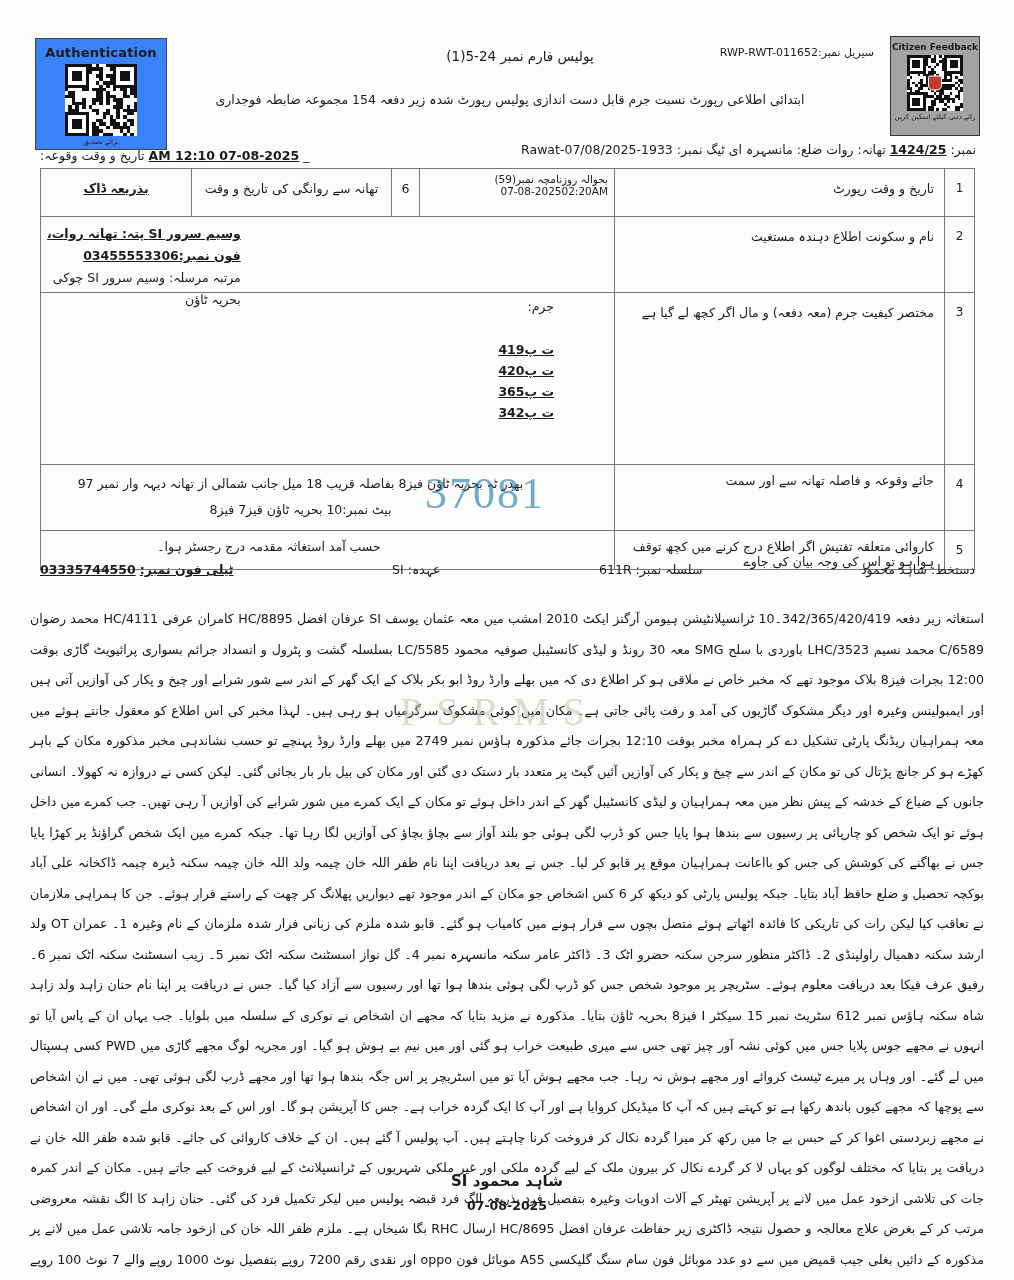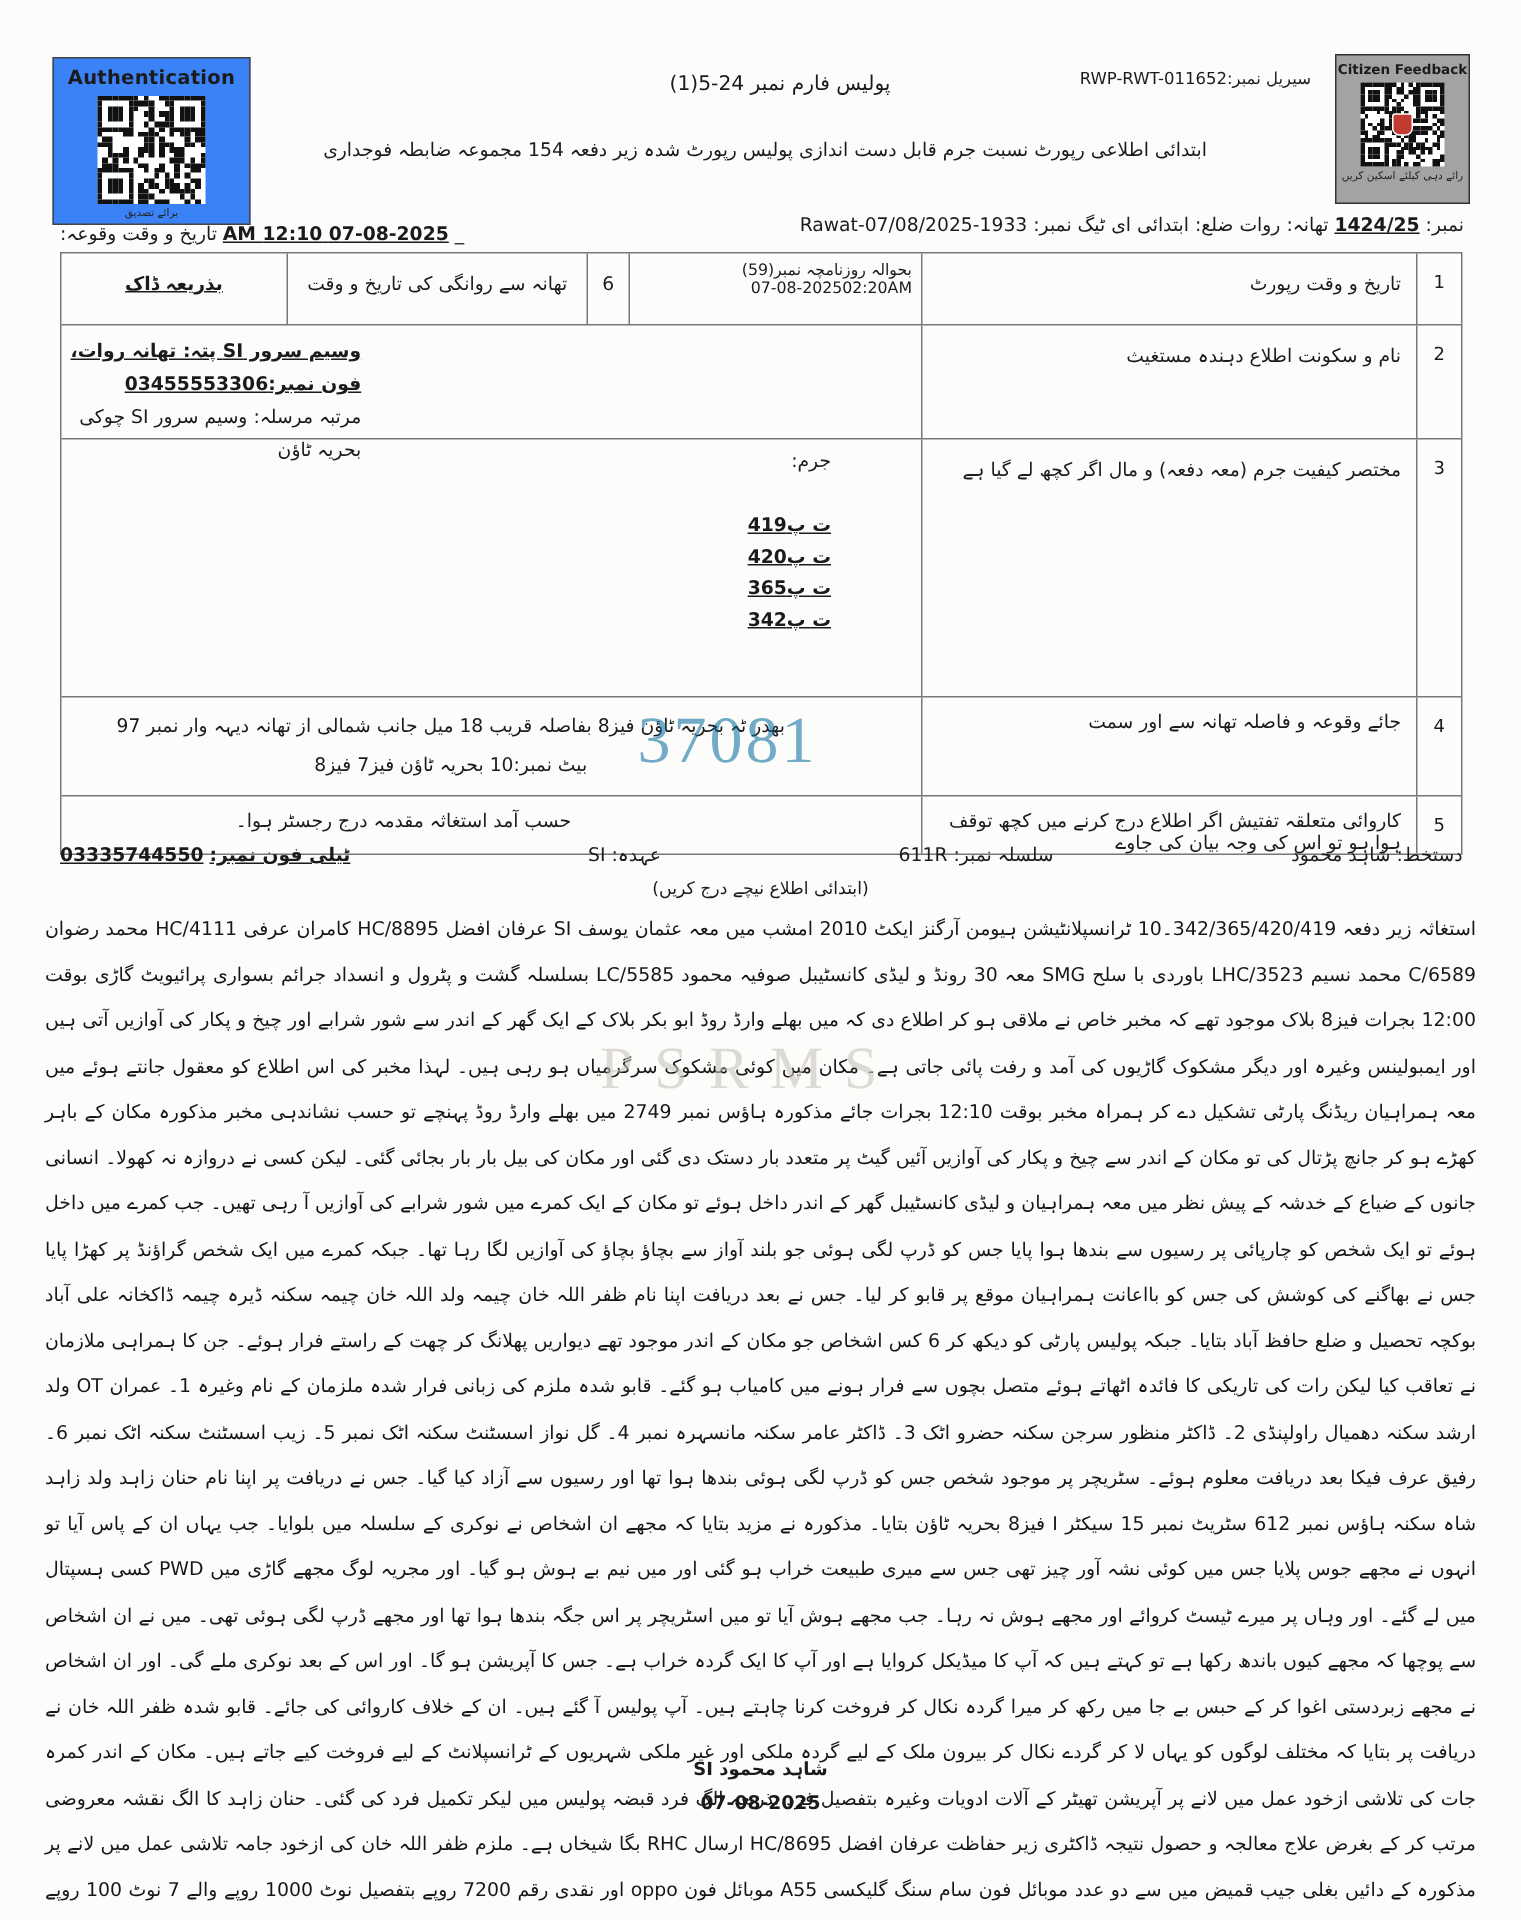--- a/index.html
+++ b/index.html
@@ -76,21 +76,21 @@
     display:flex;justify-content:space-between;}
   .officer .u{text-decoration:underline;font-weight:bold;}
   .officer-note{position:absolute;left:0;top:585px;width:1014px;text-align:center;font-size:11.5px;direction:rtl;}
   
   .narrative{
     position:absolute;left:30px;top:604px;width:954px;height:560px;
     direction:rtl;text-align:justify;font-size:12.6px;line-height:30.5px;color:#161616;
   }
   
   .footer{position:absolute;left:0;top:1172px;width:1014px;text-align:center;direction:rtl;}
-  .footer .sig{font-size:12px;font-weight:bold;}
+  .footer .sig{font-size:15px;font-weight:bold;}
   .footer .date{font-size:12.5px;margin-top:8px;font-weight:bold;}
 </style>
 </head>
 <body>
 
 <div class="page">
 
   <div class="authbox">
     <div class="title">Authentication</div>
     <div class="qr qr-auth" id="qr-auth">
@@ -1000,21 +1000,21 @@
     <span class="u">07-08-2025 12:10 AM</span>
     <span>تاریخ و وقت وقوعہ:</span>
   </div>
 
   <div class="case-line">
     <span class="lbl">نمبر:</span>
     <span class="u">1424/25</span>
     <span class="lbl">تھانہ:</span>
     <span>روات</span>
     <span class="lbl">ضلع:</span>
-    <span>ابتدائی</span>
+    <span>مانسہرہ</span>
     <span class="lbl">ای ٹیگ نمبر:</span>
     <span>Rawat-07/08/2025-1933</span>
   </div>
 
   <div class="fir-table">
 
     <div class="trow r1">
       <div class="cell c-no">1</div>
       <div class="cell c-label">تاریخ و وقت رپورٹ</div>
       <div class="cell c-val1">
@@ -1079,21 +1079,20 @@
     </span>
     <span>
       <span>عہدہ:</span>
       <span>SI</span>
     </span>
     <span>
       <span class="u">ٹیلی فون نمبر:</span>
       <span class="u">03335744550</span>
     </span>
   </div>
-  <div class="officer-note">(ابتدائی اطلاع نیچے درج کریں)</div>
 
   <div class="narrative">استغاثہ زیر دفعہ 342/365/420/419۔10 ٹرانسپلانٹیشن ہیومن آرگنز ایکٹ 2010 امشب میں معہ عثمان یوسف SI عرفان افضل HC/8895 کامران عرفی HC/4111 محمد رضوان C/6589 محمد نسیم LHC/3523 باوردی با سلح SMG معہ 30 رونڈ و لیڈی کانسٹیبل صوفیہ محمود LC/5585 بسلسلہ گشت و پٹرول و انسداد جرائم بسواری پرائیویٹ گاڑی بوقت 12:00 بجرات فیز8 بلاک موجود تھے کہ مخبر خاص نے ملاقی ہو کر اطلاع دی کہ میں بھلے وارڈ روڈ ابو بکر بلاک کے ایک گھر کے اندر سے شور شرابے اور چیخ و پکار کی آوازیں آتی ہیں اور ایمبولینس وغیرہ اور دیگر مشکوک گاڑیوں کی آمد و رفت پائی جاتی ہے۔ مکان میں کوئی مشکوک سرگرمیاں ہو رہی ہیں۔ لہذا مخبر کی اس اطلاع کو معقول جانتے ہوئے میں معہ ہمراہیان ریڈنگ پارٹی تشکیل دے کر ہمراہ مخبر بوقت 12:10 بجرات جائے مذکورہ ہاؤس نمبر 2749 میں بھلے وارڈ روڈ پہنچے تو حسب نشاندہی مخبر مذکورہ مکان کے باہر کھڑے ہو کر جانچ پڑتال کی تو مکان کے اندر سے چیخ و پکار کی آوازیں آئیں گیٹ پر متعدد بار دستک دی گئی اور مکان کی بیل بار بار بجائی گئی۔ لیکن کسی نے دروازہ نہ کھولا۔ انسانی جانوں کے ضیاع کے خدشہ کے پیش نظر میں معہ ہمراہیان و لیڈی کانسٹیبل گھر کے اندر داخل ہوئے تو مکان کے ایک کمرے میں شور شرابے کی آوازیں آ رہی تھیں۔ جب کمرے میں داخل ہوئے تو ایک شخص کو چارپائی پر رسیوں سے بندھا ہوا پایا جس کو ڈرپ لگی ہوئی جو بلند آواز سے بچاؤ بچاؤ کی آوازیں لگا رہا تھا۔ جبکہ کمرے میں ایک شخص گراؤنڈ پر کھڑا پایا جس نے بھاگنے کی کوشش کی جس کو بااعانت ہمراہیان موقع پر قابو کر لیا۔ جس نے بعد دریافت اپنا نام ظفر اللہ خان چیمہ ولد اللہ خان چیمہ سکنہ ڈیرہ چیمہ ڈاکخانہ علی آباد بوکچہ تحصیل و ضلع حافظ آباد بتایا۔ جبکہ پولیس پارٹی کو دیکھ کر 6 کس اشخاص جو مکان کے اندر موجود تھے دیواریں پھلانگ کر چھت کے راستے فرار ہوئے۔ جن کا ہمراہی ملازمان نے تعاقب کیا لیکن رات کی تاریکی کا فائدہ اٹھاتے ہوئے متصل بچوں سے فرار ہونے میں کامیاب ہو گئے۔ قابو شدہ ملزم کی زبانی فرار شدہ ملزمان کے نام وغیرہ 1۔ عمران OT ولد ارشد سکنہ دھمیال راولپنڈی 2۔ ڈاکٹر منظور سرجن سکنہ حضرو اٹک 3۔ ڈاکٹر عامر سکنہ مانسہرہ نمبر 4۔ گل نواز اسسٹنٹ سکنہ اٹک نمبر 5۔ زیب اسسٹنٹ سکنہ اٹک نمبر 6۔ رفیق عرف فیکا بعد دریافت معلوم ہوئے۔ سٹریچر پر موجود شخص جس کو ڈرپ لگی ہوئی بندھا ہوا تھا اور رسیوں سے آزاد کیا گیا۔ جس نے دریافت پر اپنا نام حنان زاہد ولد زاہد شاہ سکنہ ہاؤس نمبر 612 سٹریٹ نمبر 15 سیکٹر I فیز8 بحریہ ٹاؤن بتایا۔ مذکورہ نے مزید بتایا کہ مجھے ان اشخاص نے نوکری کے سلسلہ میں بلوایا۔ جب یہاں ان کے پاس آیا تو انہوں نے مجھے جوس پلایا جس میں کوئی نشہ آور چیز تھی جس سے میری طبیعت خراب ہو گئی اور میں نیم بے ہوش ہو گیا۔ اور مجریہ لوگ مجھے گاڑی میں PWD کسی ہسپتال میں لے گئے۔ اور وہاں پر میرے ٹیسٹ کروائے اور مجھے ہوش نہ رہا۔ جب مجھے ہوش آیا تو میں اسٹریچر پر اس جگہ بندھا ہوا تھا اور مجھے ڈرپ لگی ہوئی تھی۔ میں نے ان اشخاص سے پوچھا کہ مجھے کیوں باندھ رکھا ہے تو کہتے ہیں کہ آپ کا میڈیکل کروایا ہے اور آپ کا ایک گردہ خراب ہے۔ جس کا آپریشن ہو گا۔ اور اس کے بعد نوکری ملے گی۔ اور ان اشخاص نے مجھے زبردستی اغوا کر کے حبس بے جا میں رکھ کر میرا گردہ نکال کر فروخت کرنا چاہتے ہیں۔ آپ پولیس آ گئے ہیں۔ ان کے خلاف کاروائی کی جائے۔ قابو شدہ ظفر اللہ خان نے دریافت پر بتایا کہ مختلف لوگوں کو یہاں لا کر گردے نکال کر بیرون ملک کے لیے گردہ ملکی اور غیر ملکی شہریوں کے ٹرانسپلانٹ کے لیے فروخت کیے جاتے ہیں۔ مکان کے اندر کمرہ جات کی تلاشی ازخود عمل میں لانے پر آپریشن تھیٹر کے آلات ادویات وغیرہ بتفصیل فرد بذریعہ الگ فرد قبضہ پولیس میں لیکر تکمیل فرد کی گئی۔ حنان زاہد کا الگ نقشہ معروضی مرتب کر کے بغرض علاج معالجہ و حصول نتیجہ ڈاکٹری زیر حفاظت عرفان افضل HC/8695 ارسال RHC بگا شیخاں ہے۔ ملزم ظفر اللہ خان کی ازخود جامہ تلاشی عمل میں لانے پر مذکورہ کے دائیں بغلی جیب قمیض میں سے دو عدد موبائل فون سام سنگ گلیکسی A55 موبائل فون oppo اور نقدی رقم 7200 روپے بتفصیل نوٹ 1000 روپے والے 7 نوٹ 100 روپے والے 2 نوٹ اور ایک عدد اصل قومی شناختی کارڈ ازاں ظفر اللہ خان برآمد ہوئے۔ جو برآمدہ اشیاء قبضہ پولیس میں لیکر تکمیل فرد کی گئی۔ حنان زاہد کو ملزمان ظفر اللہ خان وغیرہ نے نوکری کا جھانسہ دے کر زبردستی اغوا کر کے نشہ آور شے پلا کر حبس بے جا میں بے ہوش رکھ کر اور ملزمان بالا نے گردوں کی پیوند کاری و فروخت کر کے ارتکاب جرائم بالا کا کیا ہے جن کے خلاف استغاثہ ہذا بجرم مذکور مرتب کر کے بغرض اندراج مقدمہ بدست کامران عرفی HC/4111 ارسال تھانہ ہے۔ مقدمہ درج رجسٹر کر کے نمبر مقدمہ سے اطلاع دی جائے۔ میں بر موقع مصروف دریافت ہوں۔ از موقع میں بھلے وارڈ روڈ ابو بکر بلاک بوقت 1:20 بجے رات وسیم سرور SI پولیس چوکی بحریہ ٹاؤن۔07.08.2025۔ از تھانہ حسب آمد استغاثہ رپورٹ ابتدائی ہذا بجرم مذکور مرتب ہوئی۔ اصل استغاثہ معہ نقل FIR بدست آرندہ ہیڈ کانسٹیبل عقب فرعہ SI برادر تفتیش ارسال ہے۔ محرر تکمیل ریکارڈ کرے۔</div>
 
   <div class="footer">
     <div class="sig">شاہد محمود SI</div>
     <div class="date">07-08-2025</div>
   </div>
 
 </div>
 

